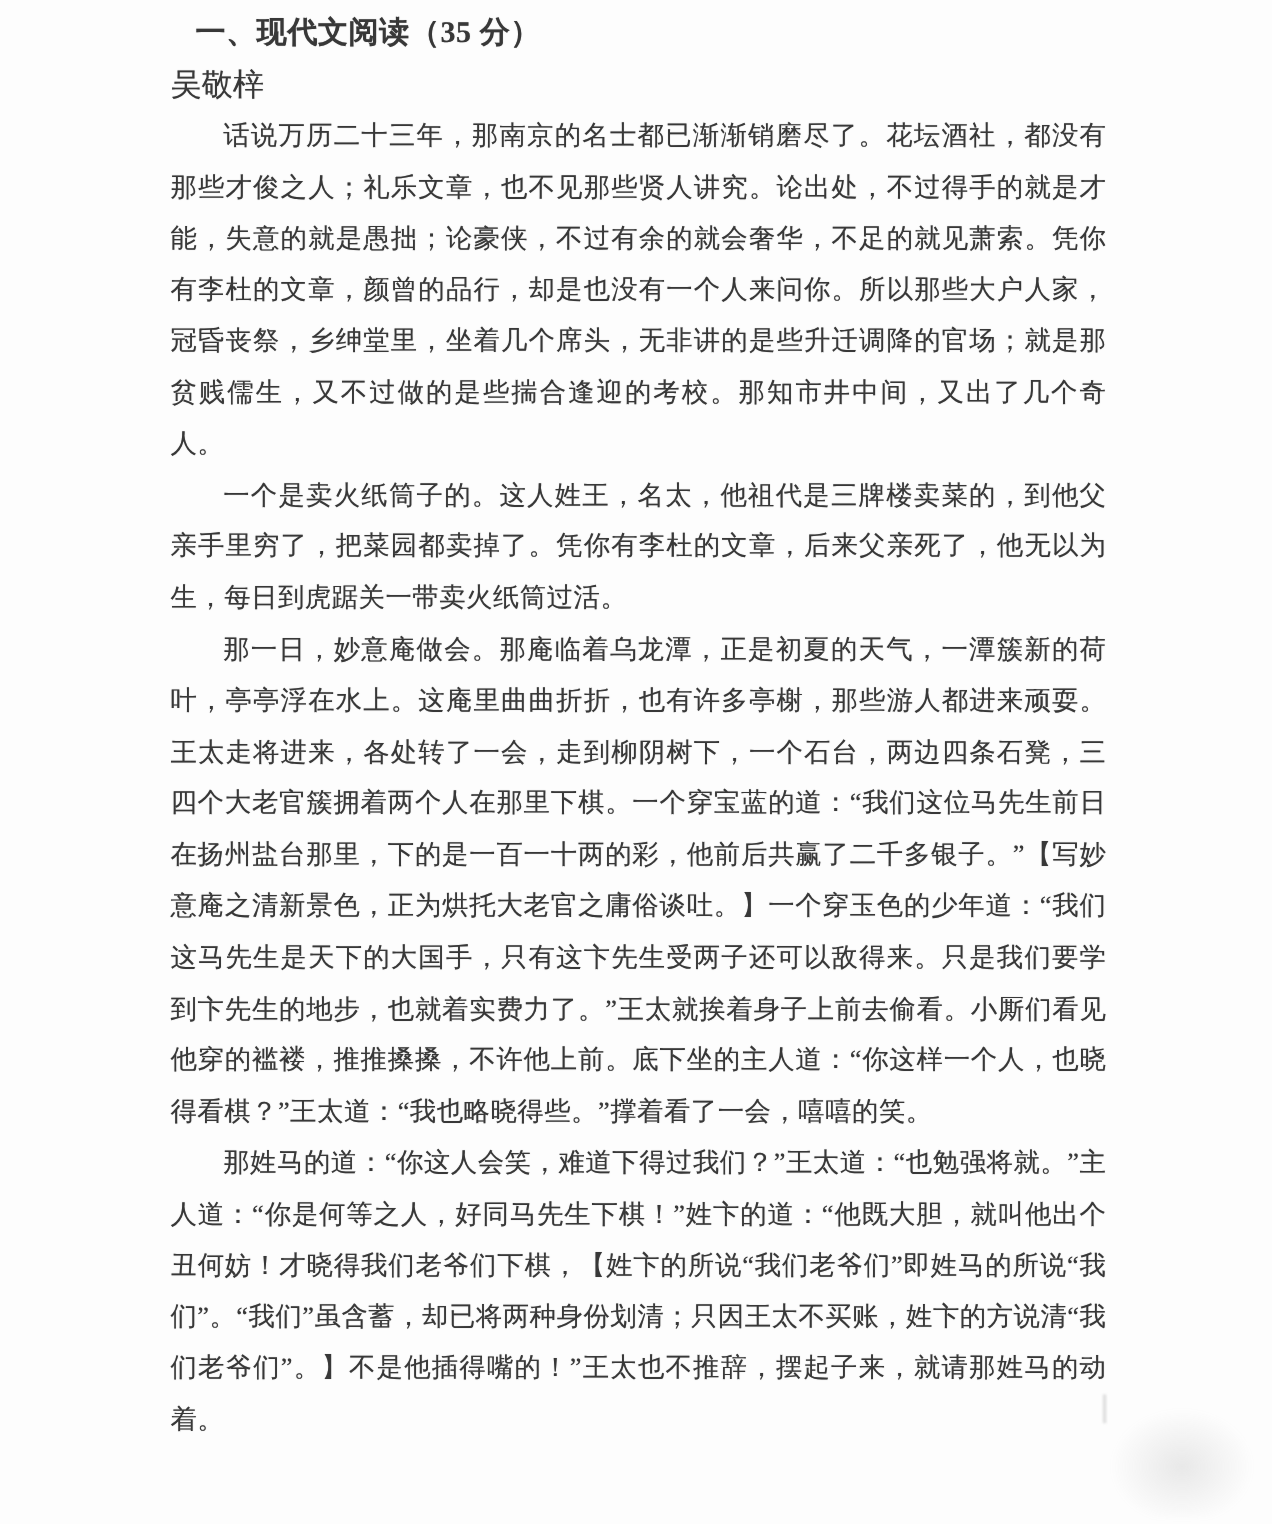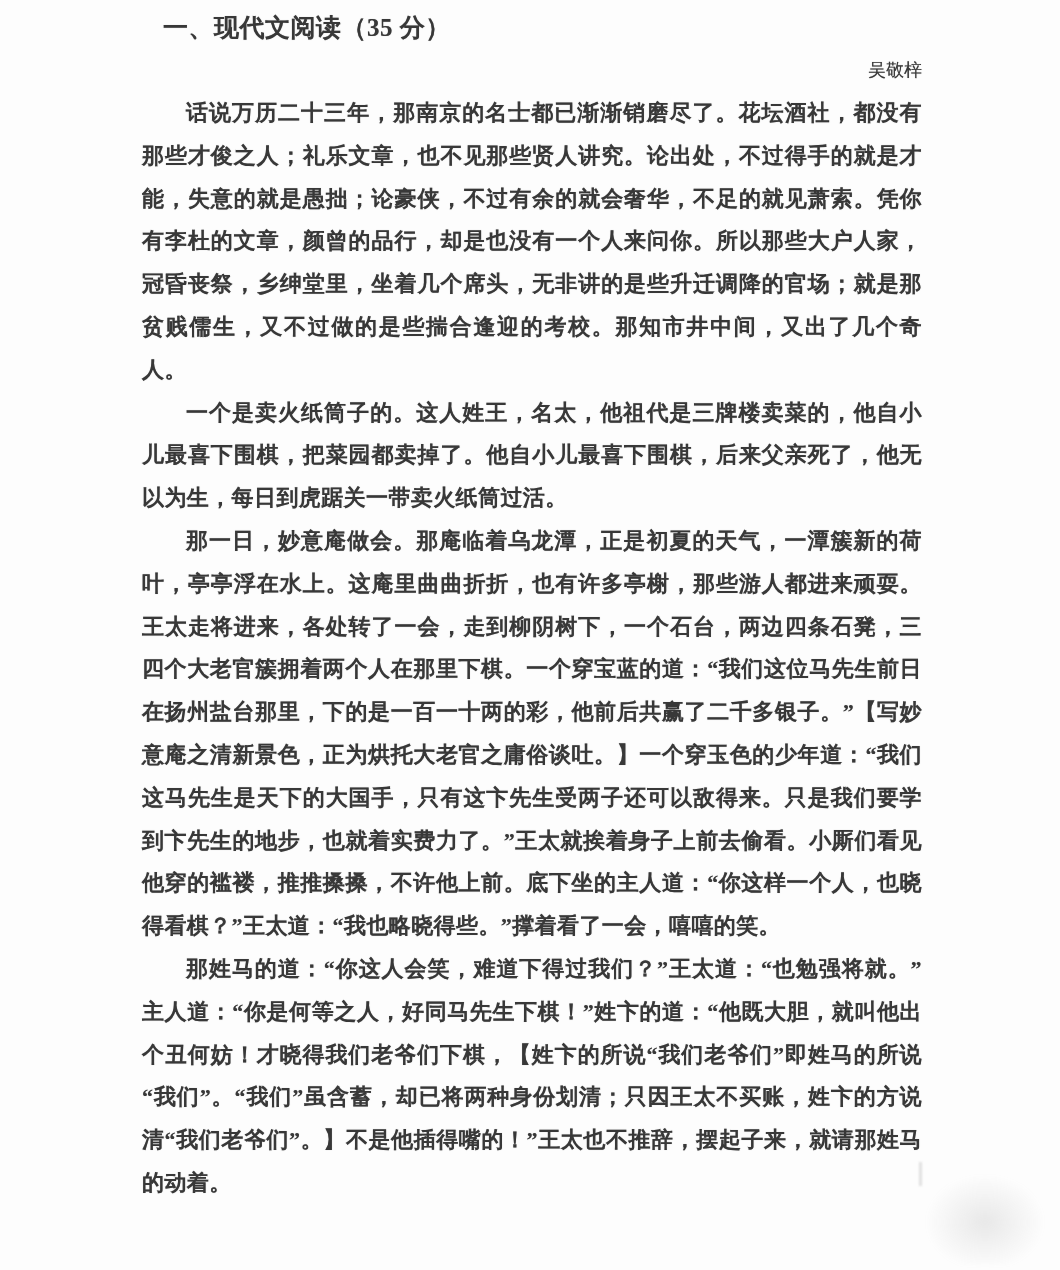--- a/index.html
+++ b/index.html
@@ -37,32 +37,31 @@
     line-height: 43px;
     text-align: center;
     white-space: nowrap;
   }
   .title-note {
     font-size: 12px;
     vertical-align: 9px;
     letter-spacing: 0;
   }
   .author-line {
-    font-size: 18px;
+    font-size: 26px;
     line-height: 43px;
-    text-align: right;
+    text-align: left;
   }
   p.body-para {
     margin: 0;
     font-size: 22px;
     line-height: 42.8px;
     text-align: justify;
     text-indent: 2em;
     letter-spacing: 0.4px;
-    font-weight: bold;
   }
   
   .scan-smudge {
     position: absolute;
     left: 920px;
     top: 1170px;
     width: 130px;
     height: 95px;
     background: radial-gradient(ellipse at 50% 55%, rgba(150,150,150,0.20), rgba(150,150,150,0) 65%);
     filter: blur(2px);
@@ -86,21 +85,21 @@
   <div class="content">
 
     <div class="heading">一、现代文阅读（35 分）</div>
 
 
 
     <div class="author-line">吴敬梓</div>
 
     <p class="body-para">话说万历二十三年，那南京的名士都已渐渐销磨尽了。花坛酒社，都没有那些才俊之人；礼乐文章，也不见那些贤人讲究。论出处，不过得手的就是才能，失意的就是愚拙；论豪侠，不过有余的就会奢华，不足的就见萧索。凭你有李杜的文章，颜曾的品行，却是也没有一个人来问你。所以那些大户人家，冠昏丧祭，乡绅堂里，坐着几个席头，无非讲的是些升迁调降的官场；就是那贫贱儒生，又不过做的是些揣合逢迎的考校。那知市井中间，又出了几个奇人。</p>
 
-    <p class="body-para">一个是卖火纸筒子的。这人姓王，名太，他祖代是三牌楼卖菜的，他自小儿最喜下围棋，把菜园都卖掉了。他自小儿最喜下围棋，后来父亲死了，他无以为生，每日到虎踞关一带卖火纸筒过活。</p>
+    <p class="body-para">一个是卖火纸筒子的。这人姓王，名太，他祖代是三牌楼卖菜的，到他父亲手里穷了，把菜园都卖掉了。凭你有李杜的文章，后来父亲死了，他无以为生，每日到虎踞关一带卖火纸筒过活。</p>
 
     <p class="body-para">那一日，妙意庵做会。那庵临着乌龙潭，正是初夏的天气，一潭簇新的荷叶，亭亭浮在水上。这庵里曲曲折折，也有许多亭榭，那些游人都进来顽耍。王太走将进来，各处转了一会，走到柳阴树下，一个石台，两边四条石凳，三四个大老官簇拥着两个人在那里下棋。一个穿宝蓝的道：“我们这位马先生前日在扬州盐台那里，下的是一百一十两的彩，他前后共赢了二千多银子。”【写妙意庵之清新景色，正为烘托大老官之庸俗谈吐。】一个穿玉色的少年道：“我们这马先生是天下的大国手，只有这卞先生受两子还可以敌得来。只是我们要学到卞先生的地步，也就着实费力了。”王太就挨着身子上前去偷看。小厮们看见他穿的褴褛，推推搡搡，不许他上前。底下坐的主人道：“你这样一个人，也晓得看棋？”王太道：“我也略晓得些。”撑着看了一会，嘻嘻的笑。</p>
 
     <p class="body-para">那姓马的道：“你这人会笑，难道下得过我们？”王太道：“也勉强将就。”主人道：“你是何等之人，好同马先生下棋！”姓卞的道：“他既大胆，就叫他出个丑何妨！才晓得我们老爷们下棋，【姓卞的所说“我们老爷们”即姓马的所说“我们”。“我们”虽含蓄，却已将两种身份划清；只因王太不买账，姓卞的方说清“我们老爷们”。】不是他插得嘴的！”王太也不推辞，摆起子来，就请那姓马的动着。</p>
 
   </div>
 
   <div class="scan-tick"></div>
   <div class="scan-smudge"></div>
 </div>

